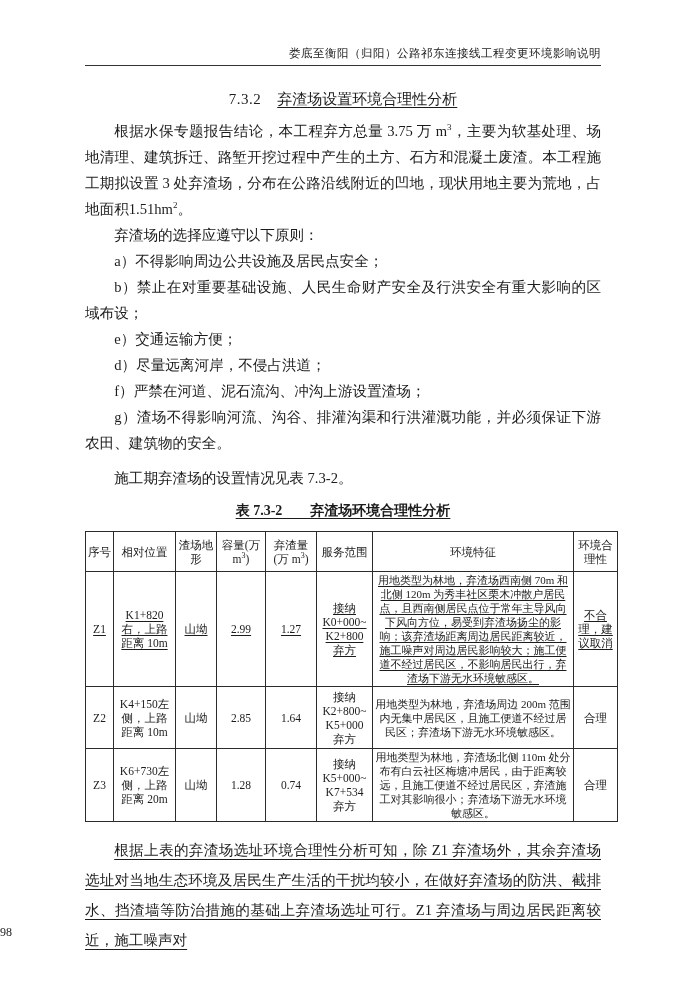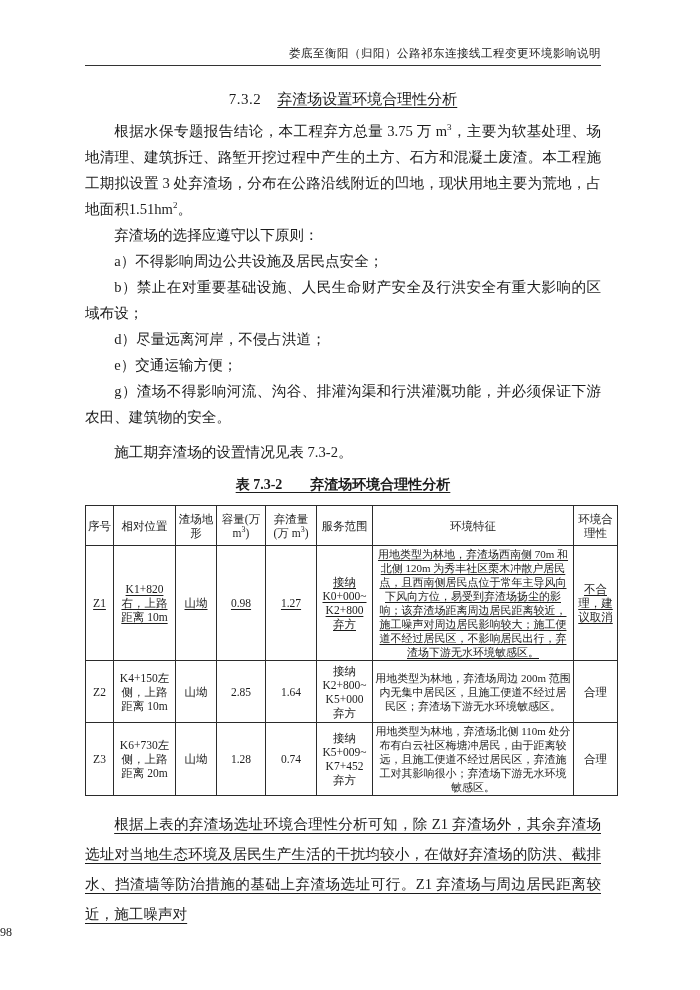--- a/index.html
+++ b/index.html
@@ -105,22 +105,23 @@
   <div class="section-heading">
     <span class="sec-num">7.3.2</span><span class="u">弃渣场设置环境合理性分析</span>
   </div>
 
   <p class="body-par"><span>根据水保专题报告结论，本工程弃方总量 3.75 万 m</span><sup>3</sup><span>，主要为软基处理、场地清理、建筑拆迁、路堑开挖过程中产生的土方、石方和混凝土废渣。本工程施工期拟设置 3 处弃渣场，分布在公路沿线附近的凹地，现状用地主要为荒地，占地面积1.51hm</span><sup>2</sup><span>。</span></p>
 
   <div class="principles">
     <p class="body-par">弃渣场的选择应遵守以下原则：</p>
     <p class="body-par">a）不得影响周边公共设施及居民点安全；</p>
     <p class="body-par">b）禁止在对重要基础设施、人民生命财产安全及行洪安全有重大影响的区域布设；</p>
+    <p class="body-par">e）交通运输方便；</p>
     <p class="body-par">d）尽量远离河岸，不侵占洪道；</p>
-    <p class="body-par">e）交通运输方便；</p>
+    <p class="body-par">f）严禁在河道、泥石流沟、冲沟上游设置渣场；</p>
     <p class="body-par">g）渣场不得影响河流、沟谷、排灌沟渠和行洪灌溉功能，并必须保证下游农田、建筑物的安全。</p>
   </div>
 
   <p class="body-par">施工期弃渣场的设置情况见表 7.3-2。</p>
 
   <div class="table-title">
     <span class="u">表 7.3-2　　弃渣场环境合理性分析</span>
   </div>
 
   <table class="waste-table">
@@ -144,21 +145,21 @@
         <th>服务范围</th>
         <th>环境特征</th>
         <th>环境合理性</th>
       </tr>
     </thead>
     <tbody>
       <tr class="row-z1 row-revised">
         <td>Z1</td>
         <td>K1+820右，上路距离 10m</td>
         <td>山坳</td>
-        <td>0.98</td>
+        <td>2.99</td>
         <td>1.27</td>
         <td>接纳 K0+000~ K2+800 弃方</td>
         <td class="features-cell">用地类型为林地，弃渣场西南侧 70m 和北侧 120m 为秀丰社区栗木冲散户居民点，且西南侧居民点位于常年主导风向下风向方位，易受到弃渣场扬尘的影响；该弃渣场距离周边居民距离较近，施工噪声对周边居民影响较大；施工便道不经过居民区，不影响居民出行，弃渣场下游无水环境敏感区。</td>
         <td>不合理，建议取消</td>
       </tr>
       <tr class="row-z2">
         <td>Z2</td>
         <td>K4+150左侧，上路距离 10m</td>
         <td>山坳</td>
         <td>2.85</td>
@@ -166,21 +167,21 @@
         <td>接纳 K2+800~ K5+000 弃方</td>
         <td class="features-cell">用地类型为林地，弃渣场周边 200m 范围内无集中居民区，且施工便道不经过居民区；弃渣场下游无水环境敏感区。</td>
         <td>合理</td>
       </tr>
       <tr class="row-z3">
         <td>Z3</td>
         <td>K6+730左侧，上路距离 20m</td>
         <td>山坳</td>
         <td>1.28</td>
         <td>0.74</td>
-        <td>接纳 K5+009~ K7+452 弃方</td>
+        <td>接纳 K5+000~ K7+534 弃方</td>
         <td class="features-cell">用地类型为林地，弃渣场北侧 110m 处分布有白云社区梅塘冲居民，由于距离较远，且施工便道不经过居民区，弃渣施工对其影响很小；弃渣场下游无水环境敏感区。</td>
         <td>合理</td>
       </tr>
     </tbody>
   </table>
 
   <p class="conclusion">根据上表的弃渣场选址环境合理性分析可知，除 Z1 弃渣场外，其余弃渣场选址对当地生态环境及居民生产生活的干扰均较小，在做好弃渣场的防洪、截排水、挡渣墙等防治措施的基础上弃渣场选址可行。Z1 弃渣场与周边居民距离较近，施工噪声对</p>
 
   <div class="page-number">98</div>
 

